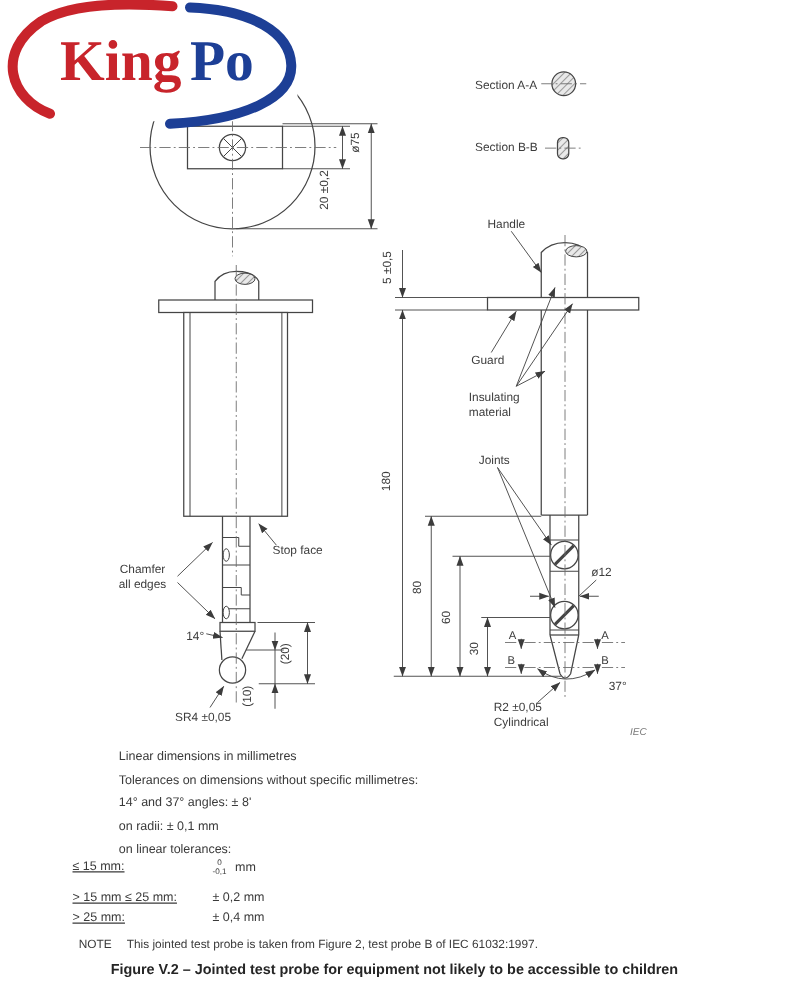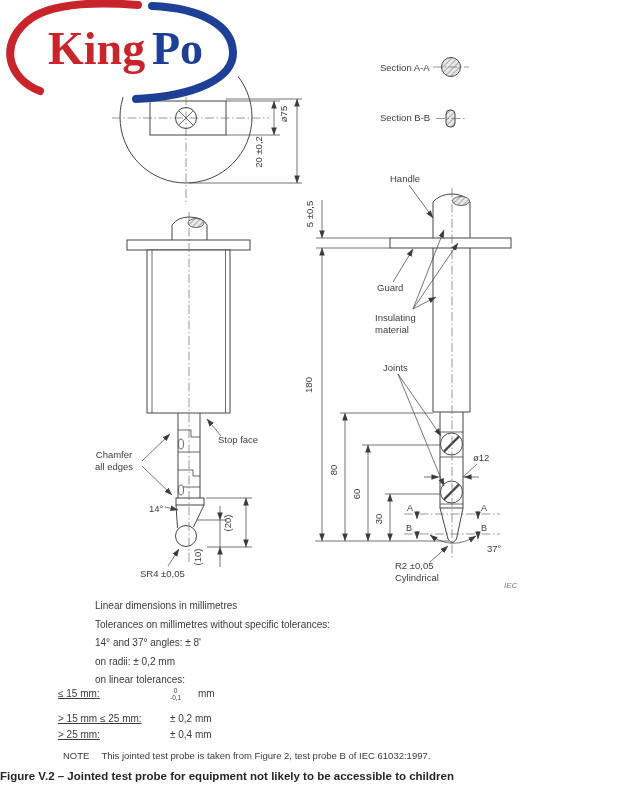--- a/index.html
+++ b/index.html
@@ -12,21 +12,21 @@
   svg text.iec{font-size:8px;font-style:italic;fill:#7a7a7a;}
   .logo-king{fill:#c8242b;font-family:"Liberation Serif", serif;font-weight:bold;font-size:46px;}
   .logo-po{fill:#1d3f96;font-family:"Liberation Serif", serif;font-weight:bold;font-size:46px;}
   .notes{position:absolute;left:58px;font-size:10px;color:#3a3a3a;white-space:nowrap;margin-left:37px;}
   .tolrow{position:absolute;left:58px;font-size:10px;color:#3a3a3a;white-space:nowrap;text-decoration:underline;}
   .tolrow .tolval{position:absolute;left:112px;top:0;}
   .stack{display:inline-block;vertical-align:middle;font-size:6.5px;line-height:6.5px;text-align:center;}
   .stack span{display:block;}
   .note-line{position:absolute;left:63px;top:750px;font-size:9.5px;white-space:nowrap;color:#3a3a3a;}
   .note-line .note-label{margin-right:12px;}
-  .caption{position:absolute;left:0;top:770px;width:631px;
+  .caption{position:absolute;left:0;top:770px;width:631px;text-align:center;
            font-weight:bold;font-size:11.5px;color:#252525;}
 </style>
 </head>
 <body>
 
 <div id="stage">
 <svg width="631" height="795" viewBox="0 0 631 795">
   <defs>
     <pattern id="hatch" width="4" height="4" patternUnits="userSpaceOnUse" patternTransform="rotate(45)">
       <rect width="4" height="4" fill="#e9e9e9"></rect>
@@ -225,30 +225,30 @@
     <rect x="0" y="0" width="238" height="97" fill="#ffffff"></rect>
     <path d="M 40,91 C 8,79 -4,42 33,17 C 58,2 100,2 138,5" stroke="#c8242b" stroke-width="8" fill="none" stroke-linecap="round"></path>
     <path d="M 152,6 C 202,8 232,26 233,52 C 234,78 196,96 136,99" stroke="#1d3f96" stroke-width="8" fill="none" stroke-linecap="round"></path>
     <text x="48" y="64" class="logo-king">King</text>
     <text x="152" y="64" class="logo-po">Po</text>
   </g>
 </svg>
 
   
   <div class="notes" style="top:600px">Linear dimensions in millimetres</div>
-  <div class="notes" style="top:618.5px">Tolerances on millimetres without specific tolerances:</div>
+  <div class="notes" style="top:618.5px">Tolerances on dimensions without specific millimetres:</div>
   <div class="notes" style="top:637px">14° and 37° angles: ± 8'</div>
-  <div class="notes" style="top:655.5px">on radii: ± 0,2 mm</div>
+  <div class="notes" style="top:655.5px">on radii: ± 0,1 mm</div>
   <div class="notes" style="top:674px">on linear tolerances:</div>
 
   <div class="tolrow" style="top:688px">
     <span>≤ 15 mm:</span>
     <span class="tolval">
       <span class="stack"><span>0</span><span>-0,1</span></span>
-      <span style="margin-left:14px">mm</span>
+      <span style="margin-left:4px">mm</span>
     </span>
   </div>
   <div class="tolrow" style="top:713px">
     <span>&gt; 15 mm ≤ 25 mm:</span>
     <span class="tolval">± 0,2 mm</span>
   </div>
   <div class="tolrow" style="top:729px">
     <span>&gt; 25 mm:</span>
     <span class="tolval">± 0,4 mm</span>
   </div>

